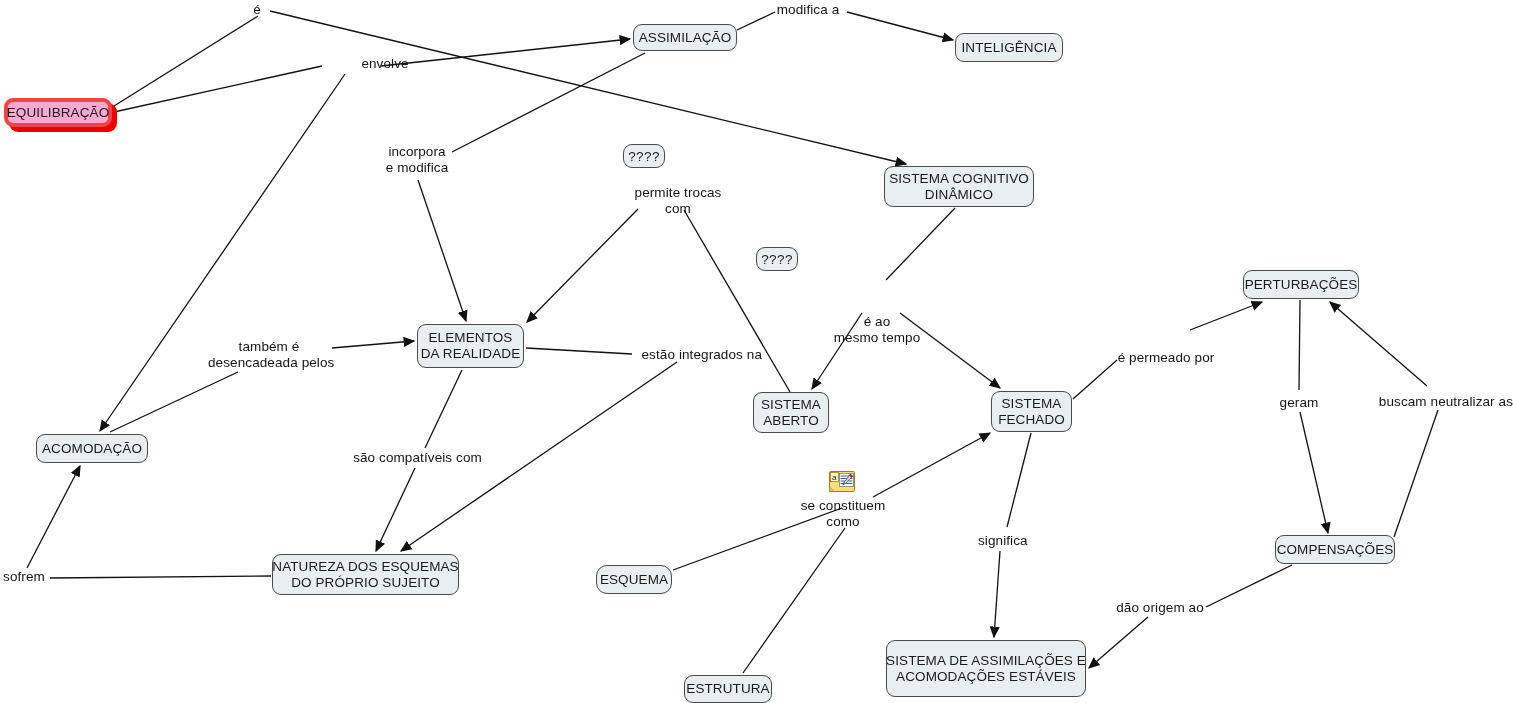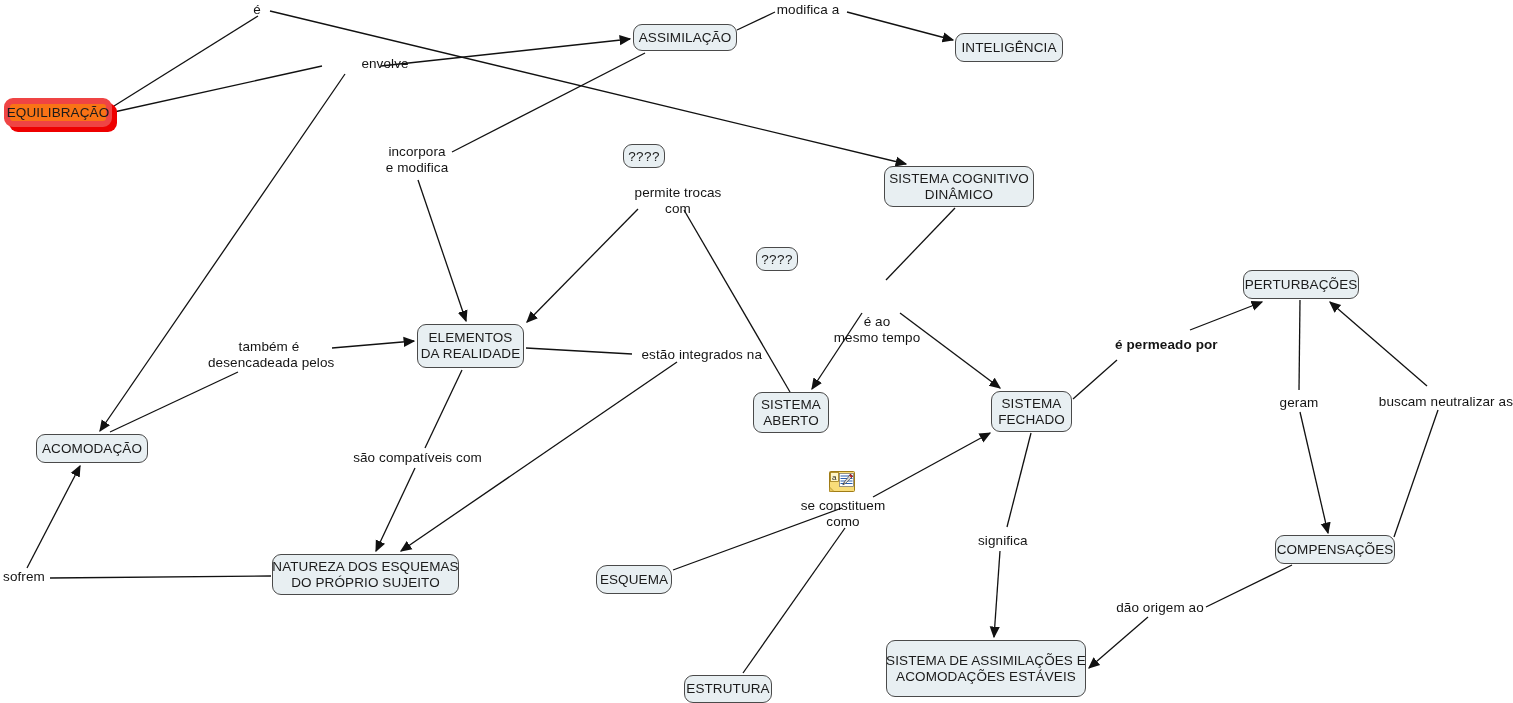--- a/index.html
+++ b/index.html
@@ -37,23 +37,23 @@
     font-size: 13.5px;
     line-height: 16px;
     text-align: center;
     display: flex;
     align-items: center;
     justify-content: center;
     white-space: pre;
     letter-spacing: 0.1px;
   }
   .node.selected {
-    border: 6px solid #ef4444;
+    border: 4px solid #ef4444;
     box-shadow: 5px 5px 0 0 #ee0000;
-    background: #f97316;
+    background: #f9a8d4;
   }
   .linklabel {
     position: absolute;
     color: #141414;
     font-size: 13.5px;
     line-height: 16px;
     text-align: center;
     white-space: pre;
     background: transparent;
     letter-spacing: 0.1px;
@@ -159,21 +159,21 @@
       <div class="linklabel" style="left: 772px; top: 2px; width: 72px; text-align: center;">modifica a</div>
       <div class="linklabel" style="left: 379px; top: 144px; width: 76px; text-align: center;">incorpora
 e modifica</div>
       <div class="linklabel" style="left: 631px; top: 185px; width: 94px; text-align: center;">permite trocas
 com</div>
       <div class="linklabel" style="left: 828px; top: 282px; width: 98px; text-align: center; margin-top: 32px;">é ao
 mesmo tempo</div>
       <div class="linklabel" style="left: 208px; top: 339px; width: 122px; text-align: center;">também é
 desencadeada pelos</div>
       <div class="linklabel" style="left: 634px; top: 347px; width: 128px; text-align: right;">estão integrados na</div>
-      <div class="linklabel" style="left: 1115px; top: 337px; width: 102px; text-align: left; font-weight: bold;">é permeado por</div>
+      <div class="linklabel" style="left: 1115px; top: 350px; width: 102px; text-align: center;">é permeado por</div>
       <div class="linklabel" style="left: 1276px; top: 395px; width: 46px; text-align: center;">geram</div>
       <div class="linklabel" style="left: 1372px; top: 394px; width: 141px; text-align: right;">buscam neutralizar as</div>
       <div class="linklabel" style="left: 352px; top: 450px; width: 131px; text-align: center;">são compatíveis com</div>
       <div class="linklabel" style="left: 797px; top: 498px; width: 92px; text-align: center;">se constituem
 como</div>
       <div class="linklabel" style="left: 978px; top: 533px; width: 58px; text-align: left;">significa</div>
       <div class="linklabel" style="left: 0px; top: 569px; width: 48px; text-align: center;">sofrem</div>
       <div class="linklabel" style="left: 1112px; top: 600px; width: 96px; text-align: center;">dão origem ao</div>
     </div>
   <div id="notes-layer">

